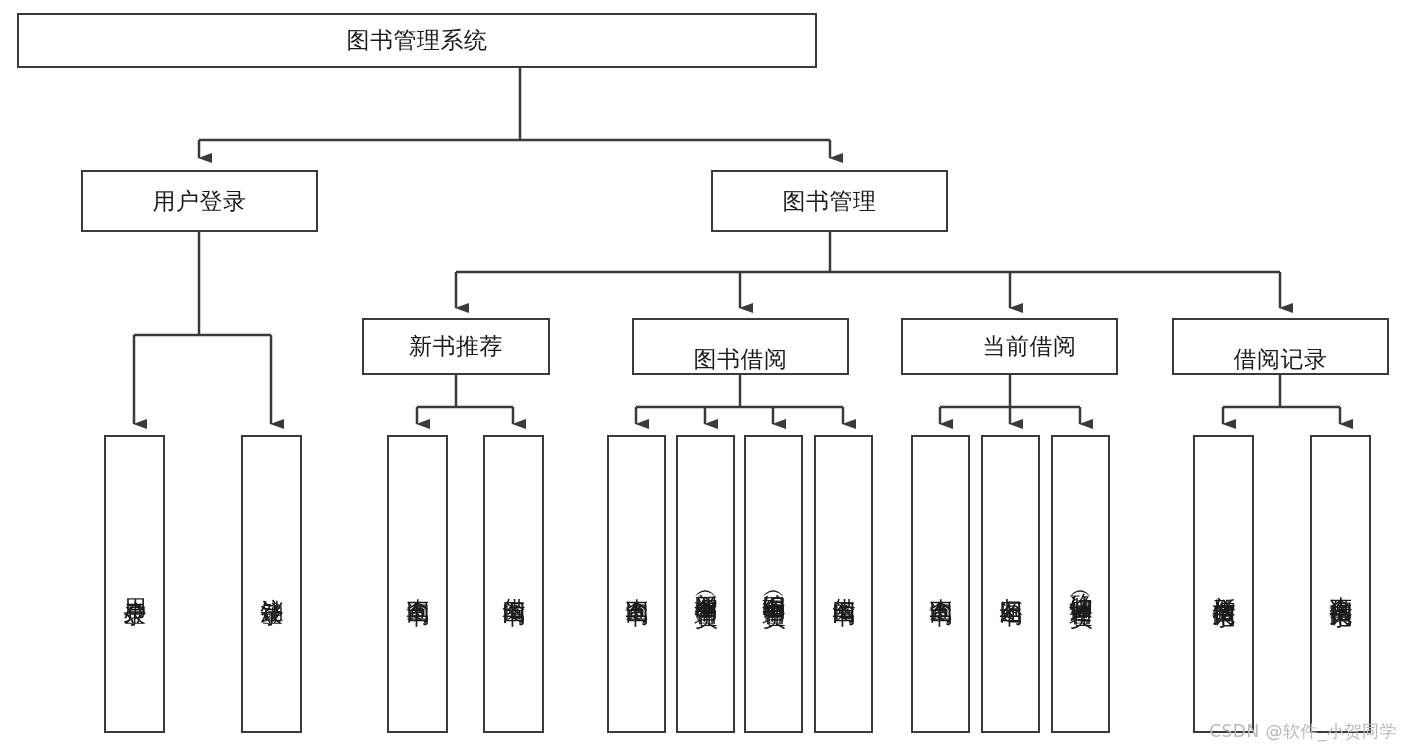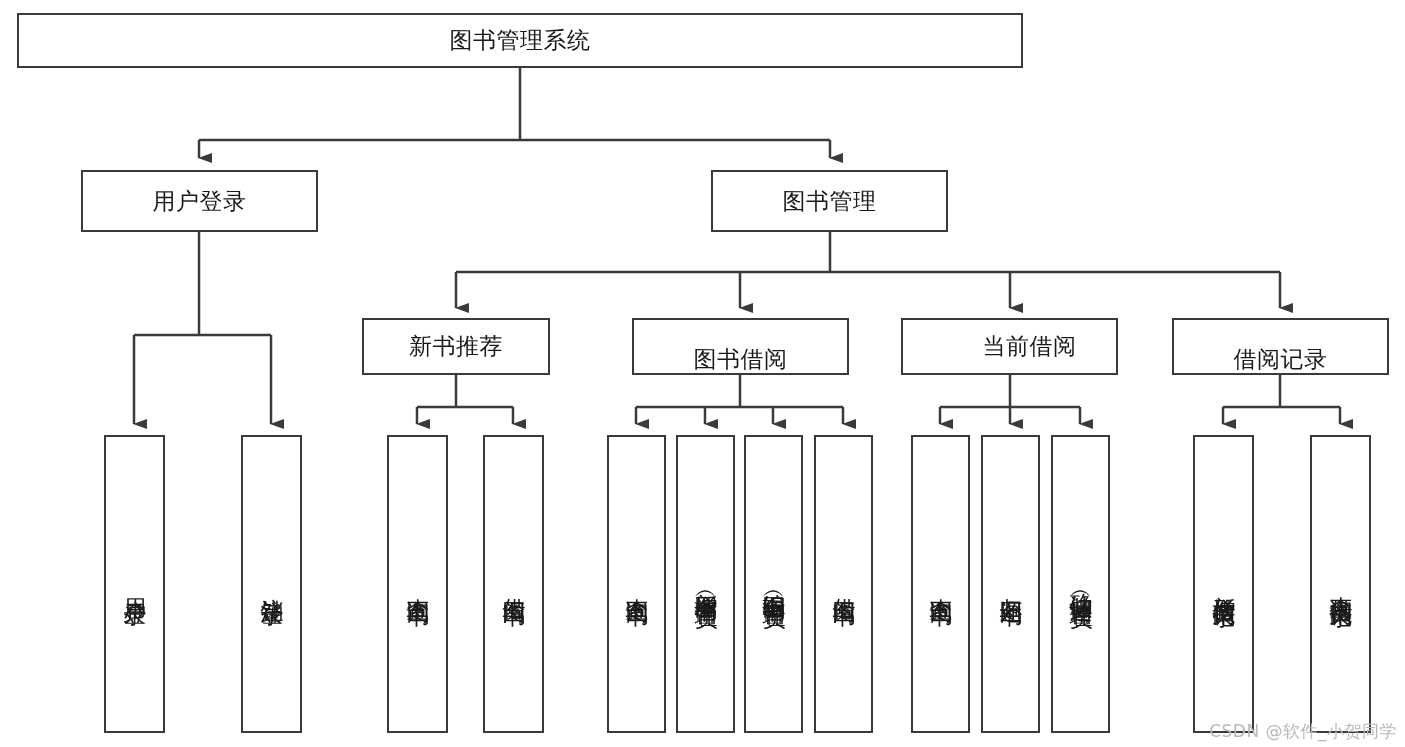--- a/index.html
+++ b/index.html
@@ -116,21 +116,21 @@
       <path d="M 1010 407 L 1010 424" marker-end="url(#arrow)"></path>
       <path d="M 1080 407 L 1080 424" marker-end="url(#arrow)"></path>
 
       <path d="M 1280 375 L 1280 407"></path>
       <path d="M 1223 407 L 1340 407"></path>
       <path d="M 1223 407 L 1223 424" marker-end="url(#arrow)"></path>
       <path d="M 1340 407 L 1340 424" marker-end="url(#arrow)"></path>
     </g>
   </svg>
 
-  <div class="node root horiz" style="left:17px; top:13px; width:1006px; height:55px;">
+  <div class="node root horiz" style="left:17px; top:13px; width:800px; height:55px;">
     <span class="label">图书管理系统</span>
   </div>
 
   <div class="node horiz" style="left:81px; top:170px; width:237px; height:62px;">
     <span class="label">用户登录</span>
   </div>
 
   <div class="node horiz" style="left:711px; top:170px; width:237px; height:62px;">
     <span class="label">图书管理</span>
   </div>

